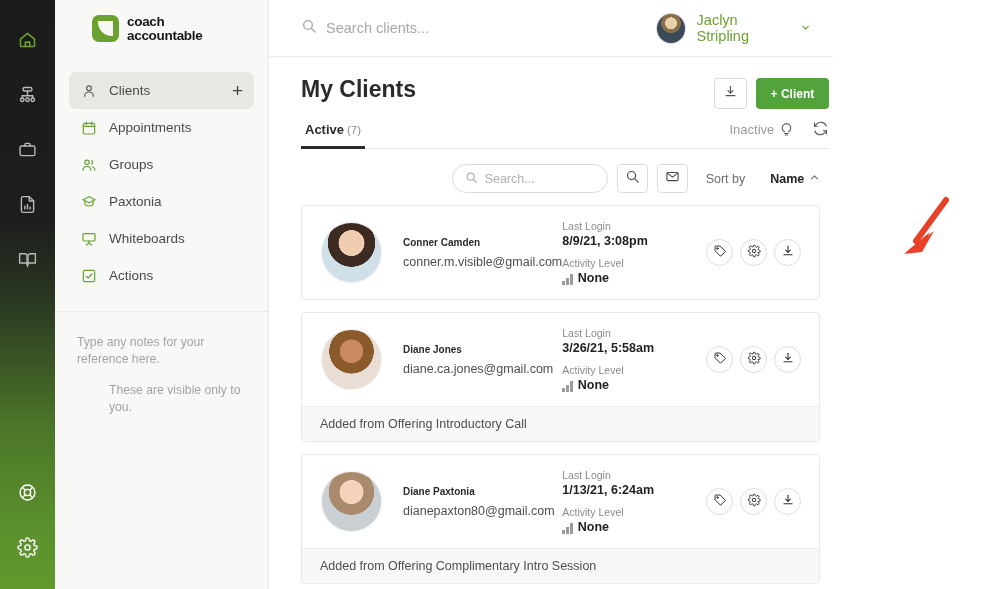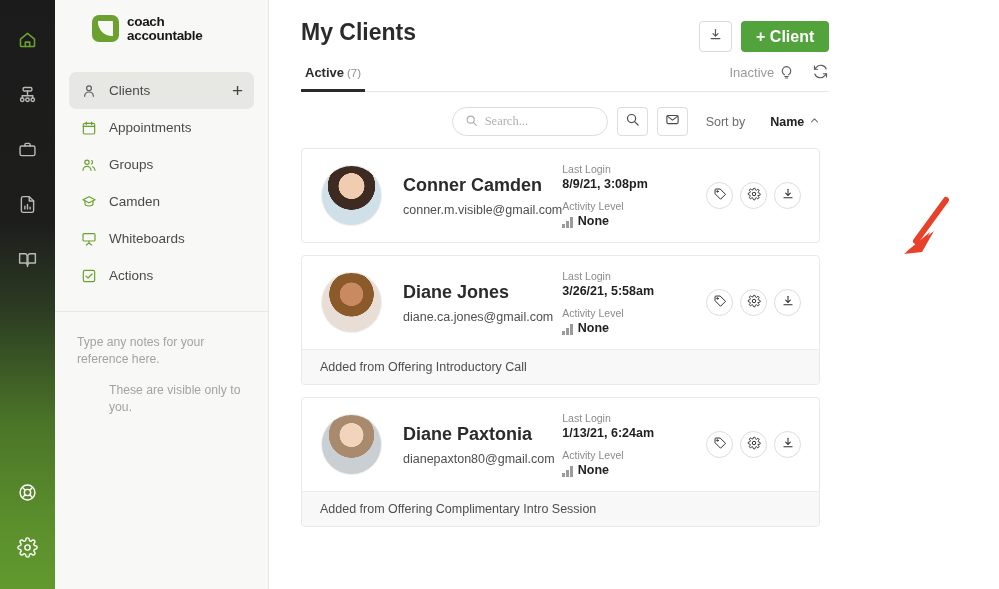--- a/index.html
+++ b/index.html
@@ -95,21 +95,21 @@
   .page-head { display: flex; align-items: flex-start; padding-top: 19px; }
   .page-title { font-size: 23px; font-weight: bold; color: #2b2b2b; flex: 1 1 auto; }
   .head-actions { display: flex; align-items: center; gap: 9px; padding-top: 2px; }
   .btn-icon {
     width: 33px; height: 31px; border: 1px solid #d9d9d9; border-radius: 4px;
     background: #fff; display: flex; align-items: center; justify-content: center;
     color: #555; cursor: pointer;
   }
   .btn-primary {
     height: 31px; background: #52a33b; color: #fff; border: none; border-radius: 4px;
-    font-size: 16px; font-weight: bold; padding: 0 15px; cursor: pointer;
+    font-size: 12px; font-weight: bold; padding: 0 15px; cursor: pointer;
     font-family: "Liberation Sans", sans-serif;
   }
 
   .tabs-row { display: flex; align-items: flex-end; border-bottom: 1px solid #e6e6e6; margin-top: 11px; }
   .tabs { display: flex; gap: 24px; flex: 1 1 auto; justify-content: space-between; }
   .tab {
     padding: 0 4px 9px 4px; font-size: 13px; color: #9a9a9a; cursor: pointer;
     border-bottom: 3px solid transparent; margin-bottom: -1px;
   }
   .tab.active { color: #2b2b2b; font-weight: bold; border-bottom-color: #2b2b2b; }
@@ -117,21 +117,21 @@
   .tab-icons { display: flex; gap: 17px; padding-bottom: 7px; color: #5a5a5a; }
   .tab-icons > span { cursor: pointer; }
 
   .toolbar { display: flex; align-items: center; justify-content: flex-end; gap: 9px; margin-top: 15px; padding-right: 9px; }
   .search-pill {
     width: 156px; height: 29px; border: 1px solid #dcdcdc; border-radius: 15px;
     display: flex; align-items: center; gap: 7px; padding: 0 12px; color: #b0b0b0;
   }
   .search-pill input {
     border: none; outline: none; background: transparent; font-size: 12.5px;
-    font-family: Liberation Serif, serif; color: #555; width: 100%;
+    font-family: Liberation Sans, sans-serif; color: #555; width: 100%;
   }
   .search-pill input::placeholder { color: #b0b0b0; }
   .tb-btn {
     width: 31px; height: 29px; border: 1px solid #dcdcdc; border-radius: 4px; background: #fff;
     display: flex; align-items: center; justify-content: center; color: #4a4a4a; cursor: pointer;
   }
   .sortby { font-size: 12.5px; color: #6d6d6d; margin-left: 9px; display: flex; align-items: center; gap: 5px; cursor: pointer; }
   .sortby b { color: #222; margin-left: 20px; }
 
   .cards { margin-top: 12px; padding-right: 9px; }
@@ -141,21 +141,21 @@
   }
   .card-main { display: flex; align-items: center; padding: 14px 18px 14px 19px; }
   .avatar {
     width: 61px; height: 61px; border-radius: 50%; flex: 0 0 61px; overflow: hidden;
     border: 1px solid #eee;
   }
   .av1 { background: radial-gradient(circle at 50% 34%, #f0cdb0 0 26%, #3d2a20 27% 48%, #cfe0e8 49% 100%); }
   .av2 { background: radial-gradient(circle at 50% 36%, #c98a62 0 24%, #8b5a2b 25% 46%, #e8ded6 47% 100%); }
   .av3 { background: radial-gradient(circle at 50% 34%, #f2d3bc 0 24%, #a98a6d 25% 46%, #c9cfd2 47% 100%); }
   .who { flex: 1 1 auto; padding-left: 21px; }
-  .who-name { font-size: 18px; font-weight: bold; color: #2b2b2b; }
+  .who-name { font-size: 10px; font-weight: bold; color: #2b2b2b; }
   .who-email { font-size: 12.5px; color: #4e4e4e; margin-top: 7px; }
   .meta { width: 138px; flex: 0 0 138px; }
   .meta-label { font-size: 10.5px; color: #8b8b8b; }
   .meta-value { font-size: 12.5px; font-weight: bold; color: #1f1f1f; margin-top: 2px; }
   .meta-block2 { margin-top: 9px; }
   .activity { display: flex; align-items: flex-end; gap: 5px; margin-top: 2px; }
   .bars { display: flex; align-items: flex-end; gap: 1.5px; height: 11px; }
   .bars i { display: block; width: 2.5px; background: #9b9b9b; }
   .bars i:nth-child(1) { height: 4px; }
   .bars i:nth-child(2) { height: 7px; }
@@ -272,21 +272,21 @@
         <span class="nav-label">Groups</span>
       </div>
 
       <div class="nav-item">
         <span class="nav-ico">
           <svg width="16" height="16" viewBox="0 0 24 24" fill="none" stroke="currentColor" stroke-width="1.8" stroke-linecap="round" stroke-linejoin="round">
               <path d="M12 4 2.8 8.6 12 13.2l9.2-4.6z"></path>
               <path d="M6 10.6v4.2c0 1.7 2.7 3.2 6 3.2s6-1.5 6-3.2v-4.2"></path>
             </svg>
         </span>
-        <span class="nav-label">Camden</span>
+        <span class="nav-label">Paxtonia</span>
       </div>
 
       <div class="nav-item">
         <span class="nav-ico">
           <svg width="16" height="16" viewBox="0 0 24 24" fill="none" stroke="currentColor" stroke-width="1.8" stroke-linecap="round" stroke-linejoin="round">
               <rect x="3" y="4" width="18" height="11" rx="1.6"></rect>
               <path d="M12 15v3M8 21l4-3 4 3"></path>
             </svg>
         </span>
         <span class="nav-label">Whiteboards</span>
@@ -306,20 +306,40 @@
     <div class="nav-divider"></div>
 
     <div class="notes">
       <p>Type any notes for your reference here.</p>
       <p>These are visible only to you.</p>
     </div>
   </div>
 
   <div class="main">
 
+    <div class="topbar">
+      <div class="gsearch">
+        <span>
+          <svg width="16" height="16" viewBox="0 0 24 24" fill="none" stroke="currentColor" stroke-width="2" stroke-linecap="round">
+              <circle cx="10.5" cy="10.5" r="6.5"></circle>
+              <path d="M15.4 15.4 21 21"></path>
+            </svg>
+        </span>
+        <input type="text" placeholder="Search clients..." style="">
+      </div>
+      <div class="user">
+        <div class="avatar-sm"></div>
+        <span class="user-name">Jaclyn Stripling</span>
+        <span class="caret">
+          <svg width="11" height="11" viewBox="0 0 24 24" fill="none" stroke="currentColor" stroke-width="2.4" stroke-linecap="round" stroke-linejoin="round">
+              <path d="M6 9.5 12 15.5 18 9.5"></path>
+            </svg>
+        </span>
+      </div>
+    </div>
 
     <div class="content">
 
       <div class="page-head">
         <div class="page-title">My Clients</div>
         <div class="head-actions">
           <div class="btn-icon">
             <span>
               <svg width="15" height="15" viewBox="0 0 24 24" fill="none" stroke="currentColor" stroke-width="1.9" stroke-linecap="round" stroke-linejoin="round">
                   <path d="M12 4v10"></path>

